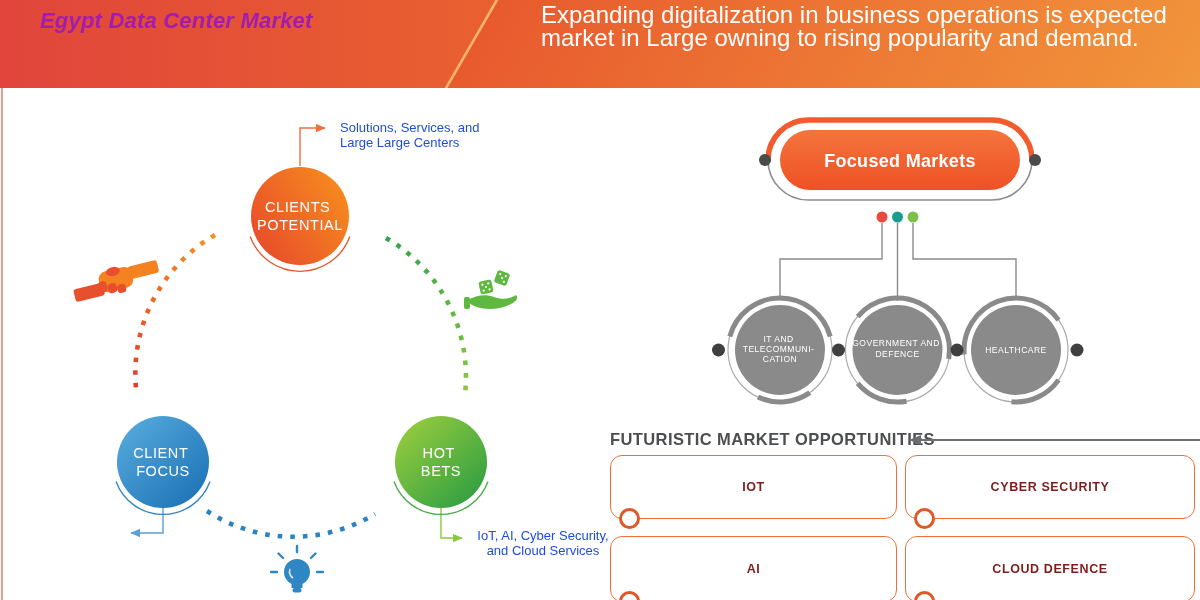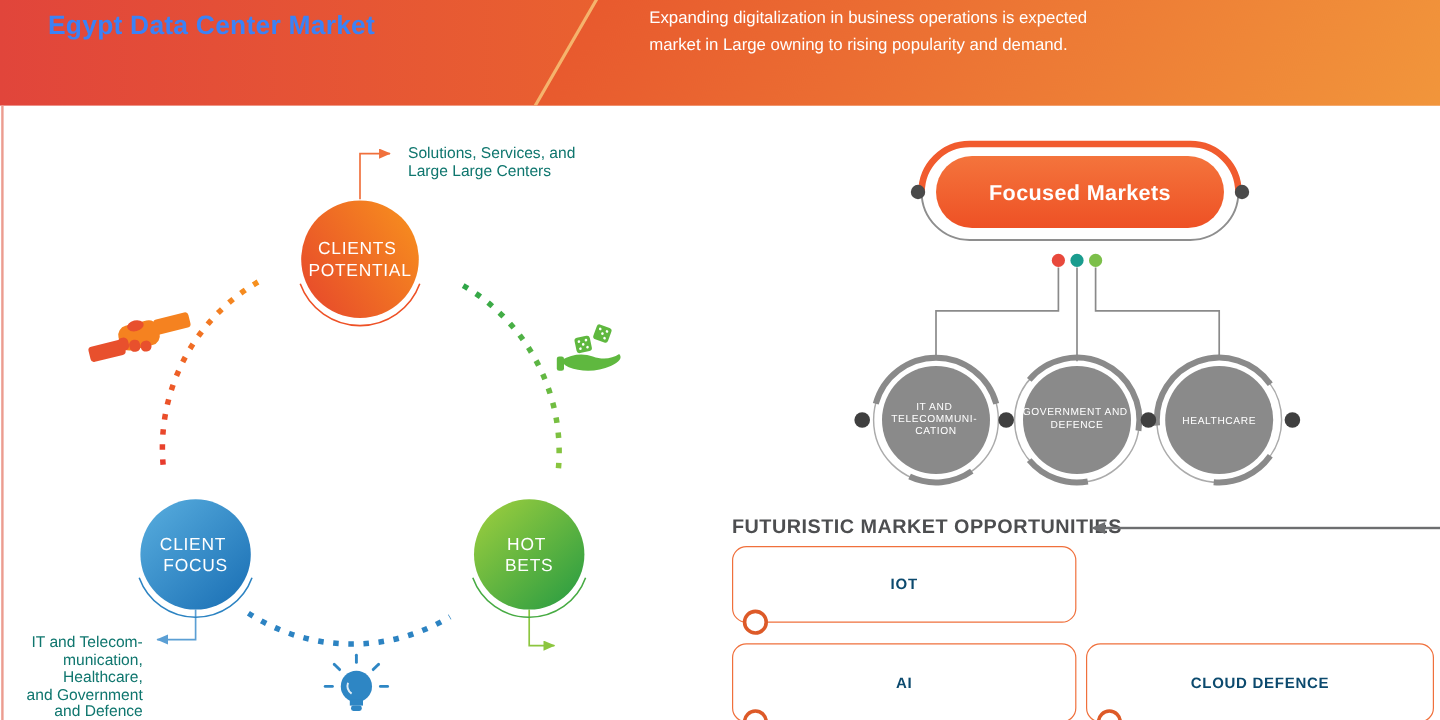--- a/index.html
+++ b/index.html
@@ -7,44 +7,44 @@
     position:relative; width:1200px; height:600px; background:#ffffff;
     overflow:hidden; font-family:"Liberation Sans","DejaVu Sans",sans-serif;
   }
   
   .header { position:absolute; left:0; top:0; width:1200px; height:88px;
     background:linear-gradient(90deg,#E1453B 0%,#EC6A2C 55%,#F1862B 100%); overflow:hidden; }
   .header-right-panel { position:absolute; top:0; left:470px; width:900px; height:88px;
     background:linear-gradient(90deg,#E85A2E 0%,#F29A3C 90%);
     transform:skewX(-30deg); border-left:3px solid rgba(255,255,255,0.25); }
   .header-title { position:absolute; left:40px; top:8px; font-size:22px; font-weight:bold;
-    color:#3b82f6; letter-spacing:0.2px; z-index:2; }
-  .header-sub { position:absolute; left:541px; top:3px; font-size:14px; color:#ffffff;
+    color:#a21caf; letter-spacing:0.2px; z-index:2;font-style:italic; }
+  .header-sub { position:absolute; left:541px; top:3px; font-size:24px; color:#ffffff;
     line-height:23px; z-index:2; }
   .ln { display:block; }
   
   .left-accent { position:absolute; left:1px; top:88px; width:2px; height:512px; background:#EC9C8F; }
   
   .svg-left  { position:absolute; left:0; top:88px; }
   .svg-right { position:absolute; left:600px; top:88px; }
   svg text { font-family:"Liberation Sans","DejaVu Sans",sans-serif; }
   
-  .annotation { position:absolute; font-size:13px; color:#0f766e; line-height:15.2px; }
+  .annotation { position:absolute; font-size:13px; color:#1d4ed8; line-height:15.2px; }
   .anno-top { left:340px; top:120px; text-align:left; }
   .anno-left { left:2px; top:528px; width:117px; text-align:right; line-height:14.6px; }
   .anno-right { left:472px; top:528px; width:142px; text-align:center; }
   
   .opp-title { position:absolute; left:610px; top:430px; font-size:16.5px; font-weight:600;
     color:#4D4E50; letter-spacing:0.4px; }
   .opp-arrow-line { position:absolute; left:920px; top:439px; width:280px; height:2.2px; background:#6D6E70; }
   .opp-arrow-head { position:absolute; left:909px; top:435px; width:0; height:0; border-style:solid;
     border-width:5px 12px 5px 0; border-color:transparent #6D6E70 transparent transparent; }
   .opp-box { position:absolute; border:1.5px solid #F0703C; border-radius:12px; background:#fff;
     display:flex; align-items:center; justify-content:center;
-    font-size:12.5px; font-weight:bold; letter-spacing:0.6px; color:#0c4a6e; }
+    font-size:12.5px; font-weight:bold; letter-spacing:0.6px; color:#7f1d1d; }
   .box-iot   { left:610px; top:455px; width:285px; height:62px; }
   .box-cyber { left:905px; top:455px; width:288px; height:62px; }
   .box-ai    { left:610px; top:536px; width:285px; height:64px; }
   .box-cloud { left:905px; top:536px; width:288px; height:64px; }
   .opp-badge { position:absolute; left:8px; bottom:-11px; width:21px; height:21px; border-radius:50%;
     background:#fff; border:3.5px solid #DD5A28; box-sizing:border-box; }
 </style>
 </head>
 <body>
 
@@ -165,26 +165,23 @@
       <path d="M -7 -3 A 8 8 0 0 0 -4 6" stroke="#FFFFFF" stroke-width="1.6" fill="none" opacity="0.85"></path>
       <rect x="-5.5" y="11" width="11" height="5" fill="#2E86C4"></rect>
       <rect x="-4.5" y="16" width="9" height="4.5" rx="2" fill="#2E86C4"></rect>
     </g>
   </svg>
 
   <div class="annotation anno-top">
     <span class="ln">Solutions, Services, and</span>
     <span class="ln">Large Large Centers</span>
   </div>
-  <div class="annotation anno-left">
-    <span class="ln">IT and Telecom-</span>
-    <span class="ln">munication,</span>
-    <span class="ln">Healthcare,</span>
-    <span class="ln">and Government</span>
-    <span class="ln">and Defence</span>
+  <div class="annotation anno-right">
+    <span class="ln">IoT, AI, Cyber Security,</span>
+    <span class="ln">and Cloud Services</span>
   </div>
 
   <svg class="svg-right" width="600" height="342" viewBox="0 0 600 342">
     <defs>
       <linearGradient id="gPill" gradientUnits="userSpaceOnUse" x1="0" y1="42" x2="0" y2="102">
         <stop offset="0" stop-color="#F4743C"></stop>
           <stop offset="1" stop-color="#EE5125"></stop>
       </linearGradient>
     </defs>
 
@@ -249,20 +246,24 @@
   </svg>
 
   <div class="opp-title">FUTURISTIC MARKET OPPORTUNITIES</div>
   <div class="opp-arrow-line"></div>
   <div class="opp-arrow-head"></div>
 
   <div class="opp-box box-iot">
     <span>IOT</span>
     <span class="opp-badge"></span>
   </div>
+  <div class="opp-box box-cyber">
+    <span>CYBER SECURITY</span>
+    <span class="opp-badge"></span>
+  </div>
   <div class="opp-box box-ai">
     <span>AI</span>
     <span class="opp-badge"></span>
   </div>
   <div class="opp-box box-cloud">
     <span>CLOUD DEFENCE</span>
     <span class="opp-badge"></span>
   </div>
 
 </div>

